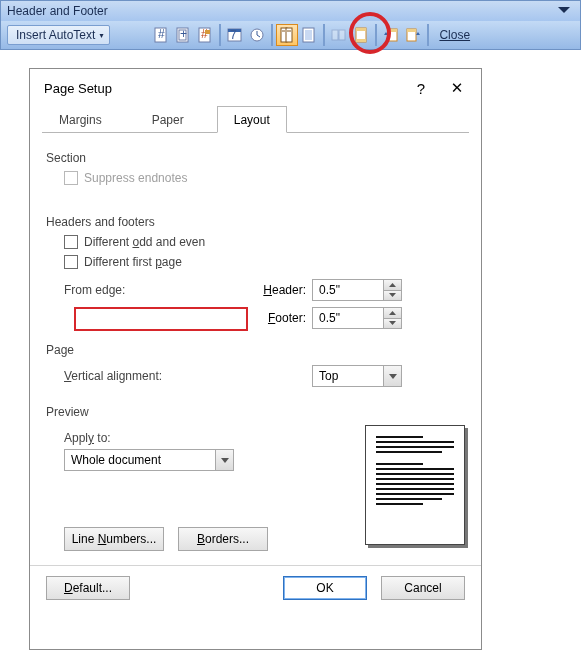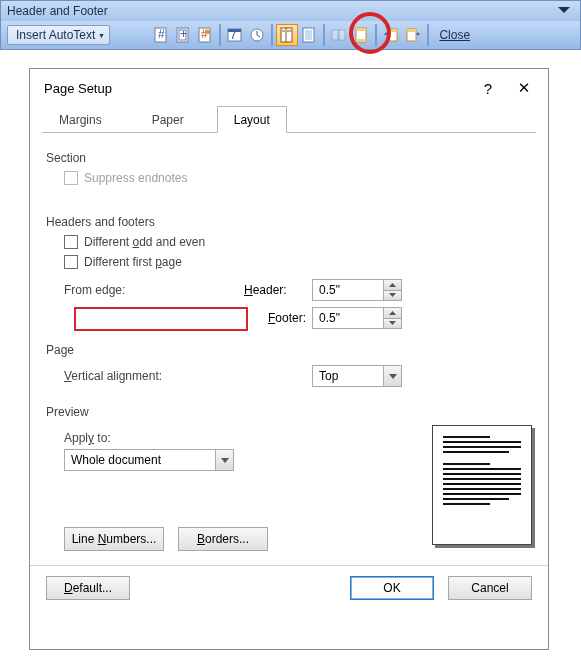--- a/index.html
+++ b/index.html
@@ -58,21 +58,21 @@
     width: 42px; height: 42px;
     border: 4px solid #d7262b;
     border-radius: 50%;
     pointer-events: none;
   }
   .hf-close { margin-left: 2px; padding: 2px 5px; color: #1b2e53; text-decoration: underline; }
 
   
   .dialog {
     position: absolute; left: 29px; top: 68px;
-    width: 520px; height: 582px;
+    width: 453px; height: 582px;
     background: #fff;
     border: 1px solid #8b8b8b;
   }
   .dlg-title {
     display: flex; align-items: center;
     padding: 8px 12px 6px 14px;
     height: 36px;
   }
   .dlg-title .txt { flex: 1; font-size: 13px; }
   .dlg-title .q { width: 20px; text-align: center; font-size: 15px; }
@@ -333,21 +333,21 @@
       <div class="chk"></div>
       <span class="chk-label">Different <span class="u">o</span>dd and even</span>
     </div>
     <div class="chk-row">
       <div class="chk"></div>
       <span class="chk-label">Different first <span class="u">p</span>age</span>
     </div>
 
     <div class="field-row" style="margin-top:10px">
       <div class="label" style="width:198px">From edge:</div>
-      <div style="width:68px;text-align:left;padding-right:6px"><span class="u">H</span>eader:</div>
+      <div style="width:68px;text-align:right;padding-right:6px"><span class="u">H</span>eader:</div>
       <div class="spin">
         <div class="val">0.5"</div>
         <div class="ctrl">
             <div>
               <svg width="7" height="4">
                 <polygon points="0,4 7,4 3.5,0" fill="#555"></polygon>
               </svg>
             </div>
             <div>
               <svg width="7" height="4">

